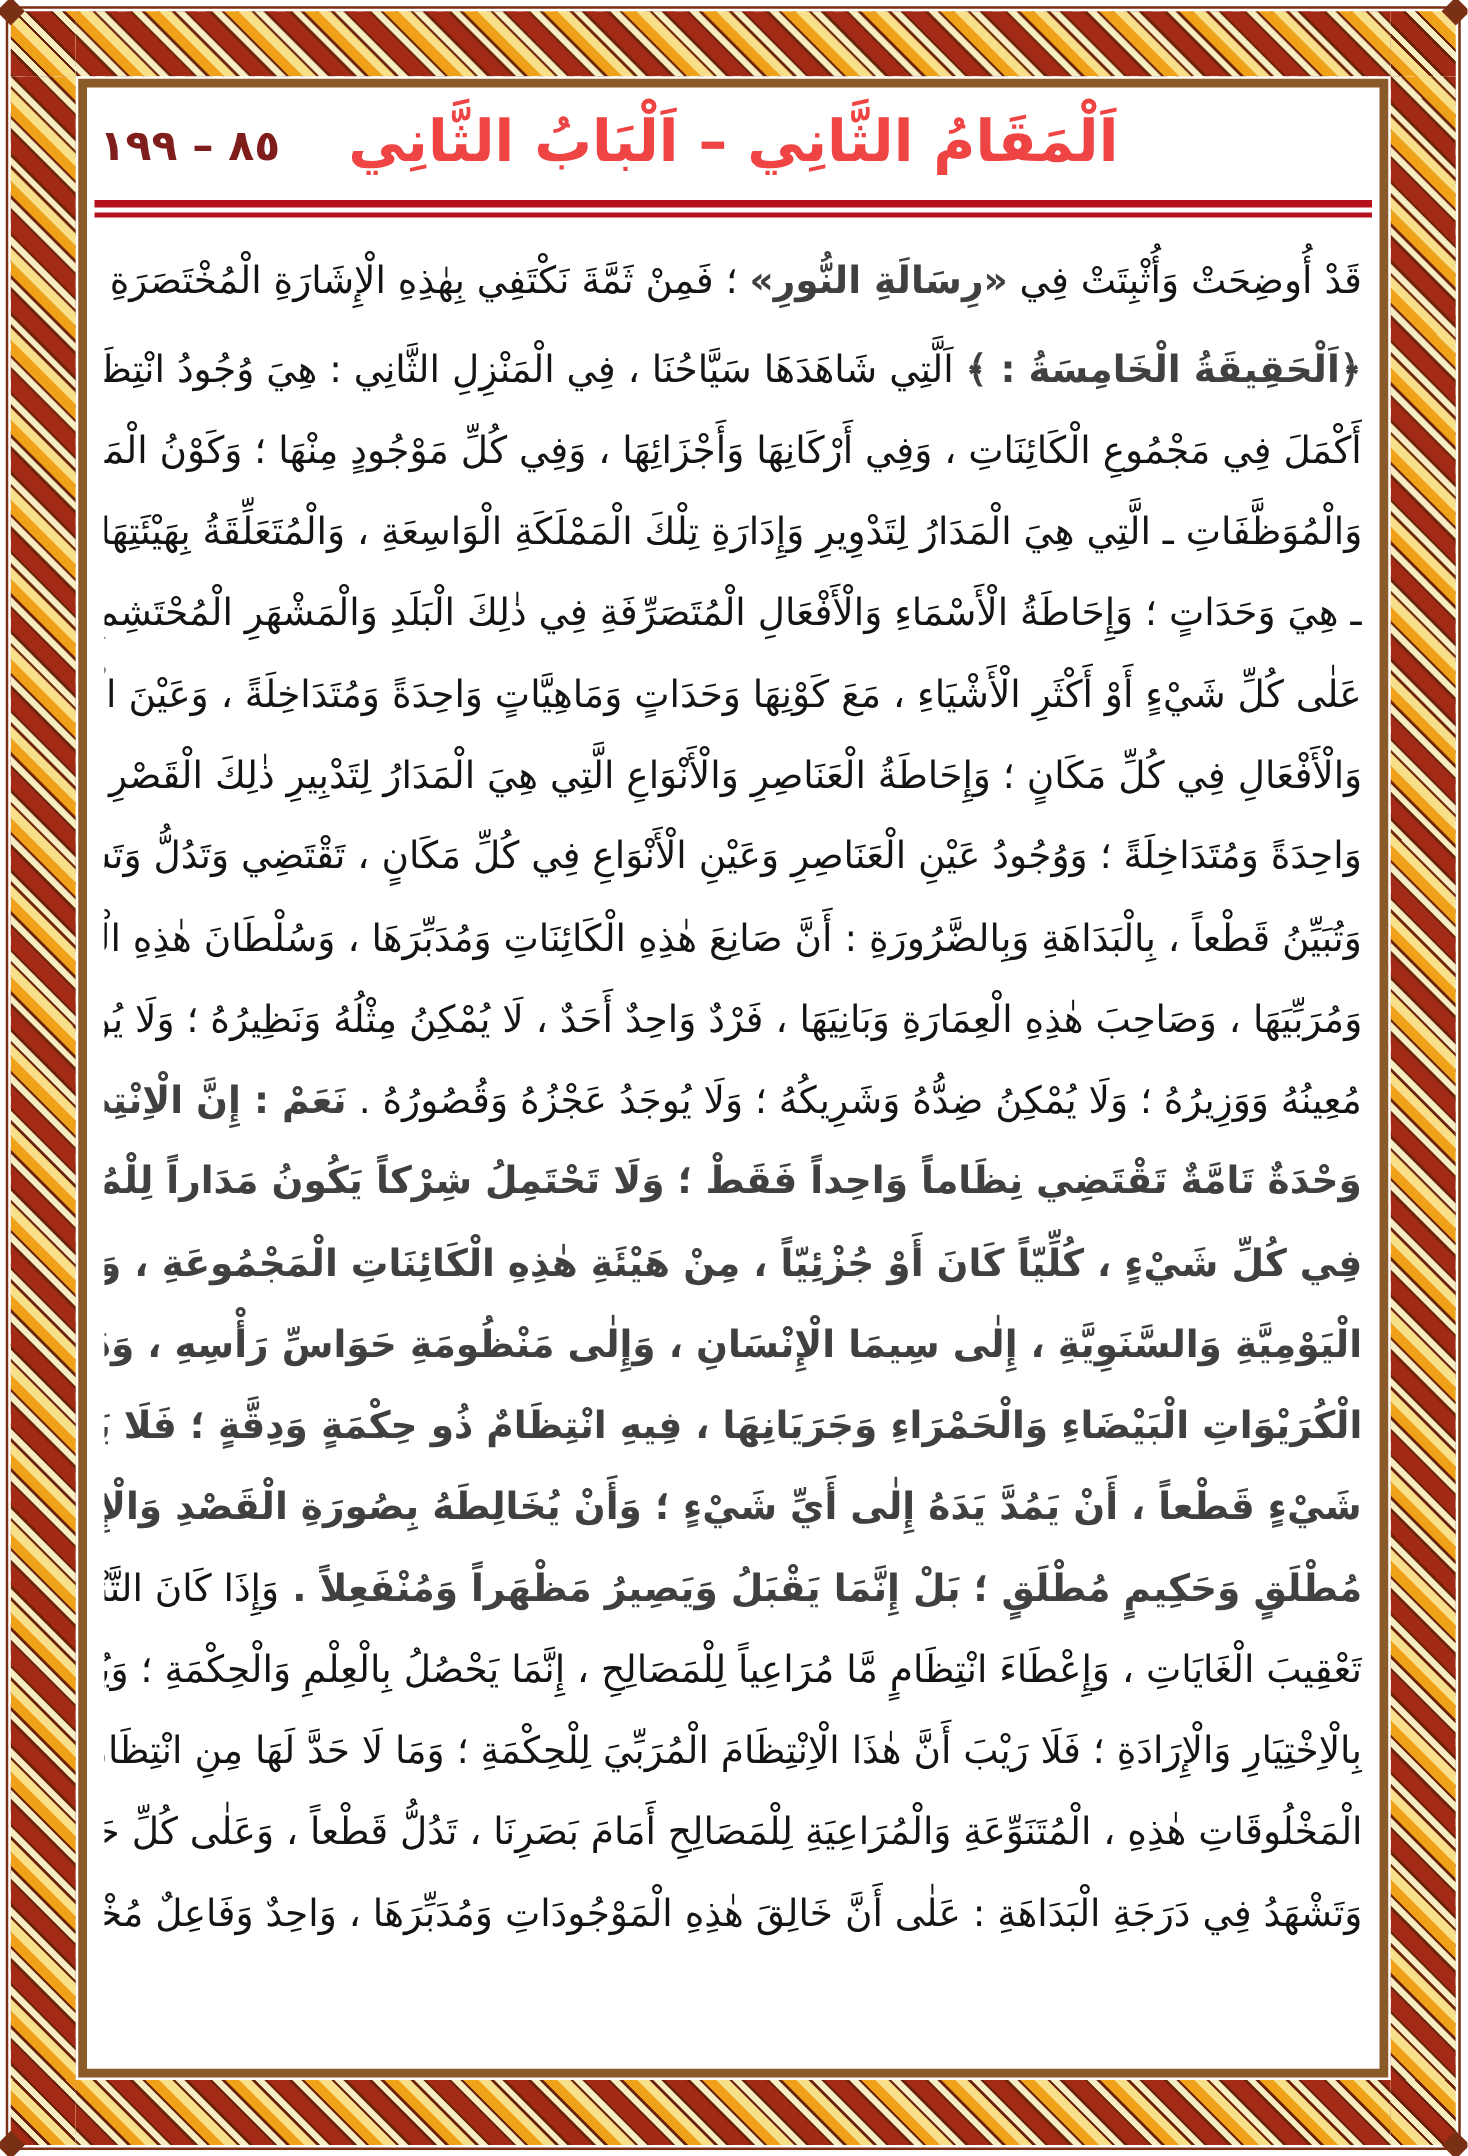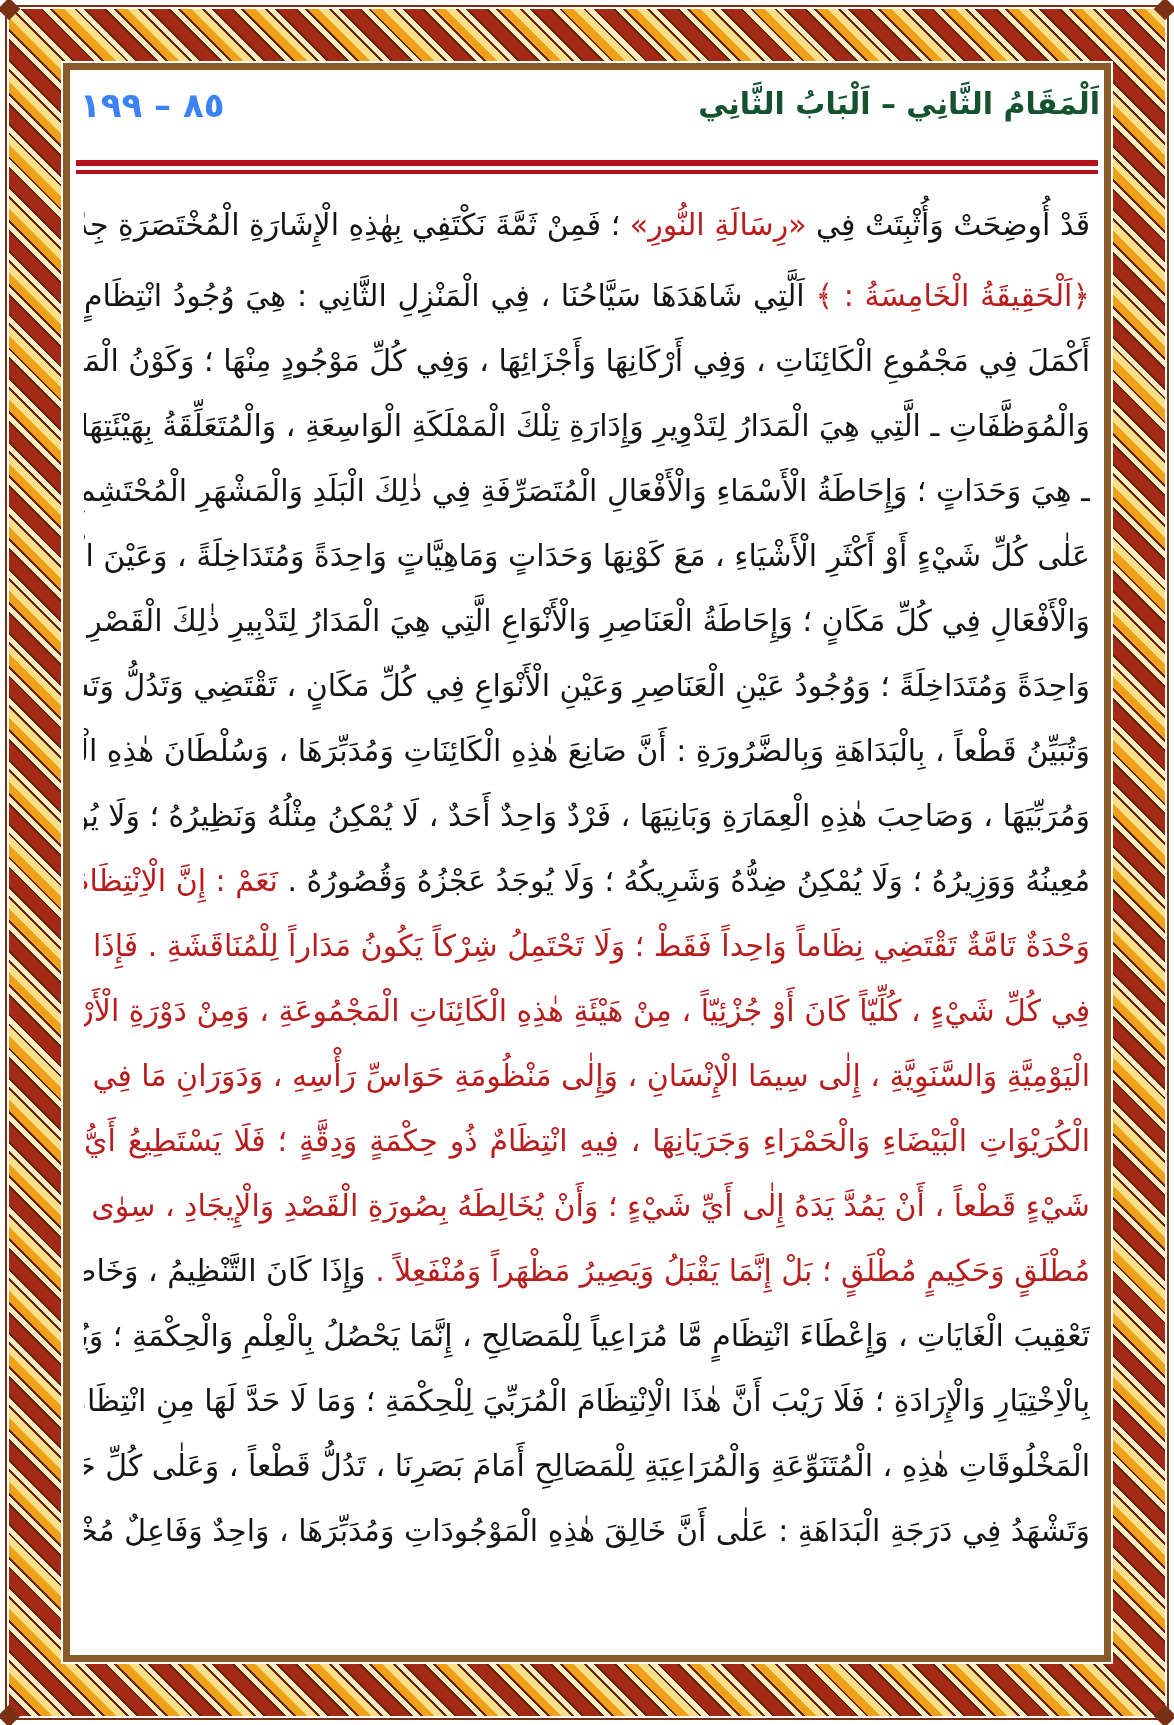--- a/index.html
+++ b/index.html
@@ -26,43 +26,43 @@
   .finial{position:absolute;width:16px;height:16px;background:#7a3014;transform:rotate(45deg);}
   .finial.tl{left:1px;top:1px;}
   .finial.tr{right:1px;top:1px;}
   .finial.bl{left:1px;bottom:1px;}
   .finial.br{right:1px;bottom:1px;}
 
   
   .content{position:absolute;left:74px;right:74px;top:74px;bottom:74px;}
   .header{position:relative;height:84px;}
   .title{
-    padding-top:12px;font-size:30px;font-weight:bold;
-    color:#14532d;letter-spacing:1px;
+    text-align:center;padding-top:12px;font-size:46px;font-weight:bold;
+    color:#ef4444;letter-spacing:1px;
   }
   .pagenums{
-    position:absolute;left:6px;top:11px;font-size:34px;font-weight:bold;
-    color:#3b82f6;direction:rtl;
+    position:absolute;left:6px;top:23px;font-size:34px;font-weight:bold;
+    color:#7f1d1d;direction:rtl;
   }
   .rules{margin:2px 2px 0 2px;}
   .rule-thick{height:6px;background:#b5121e;}
   .rule-gap{height:4px;}
   .rule-thin{height:4px;background:#b5121e;}
 
   .body-text{
     margin-top:18px;padding:0 10px;direction:rtl;
     font-size:30px;line-height:65px;color:#141414;
   }
   .line{
     text-align:justify;text-align-last:justify;text-justify:inter-word;
     white-space:nowrap;overflow:hidden;
   }
   .line.spaced{margin-top:6px;}
   .seg-black{color:#141414;}
-  .seg-red{color:#b91c1c;font-weight:normal;}
+  .seg-red{color:#404040;font-weight:bold;}
 </style>
 </head>
 <body>
 
 <div class="band"></div>
 <div class="outer-line"></div>
 <div class="inner-line"></div>
 <div class="finial tl"></div>
 <div class="finial tr"></div>
 <div class="finial bl"></div>

